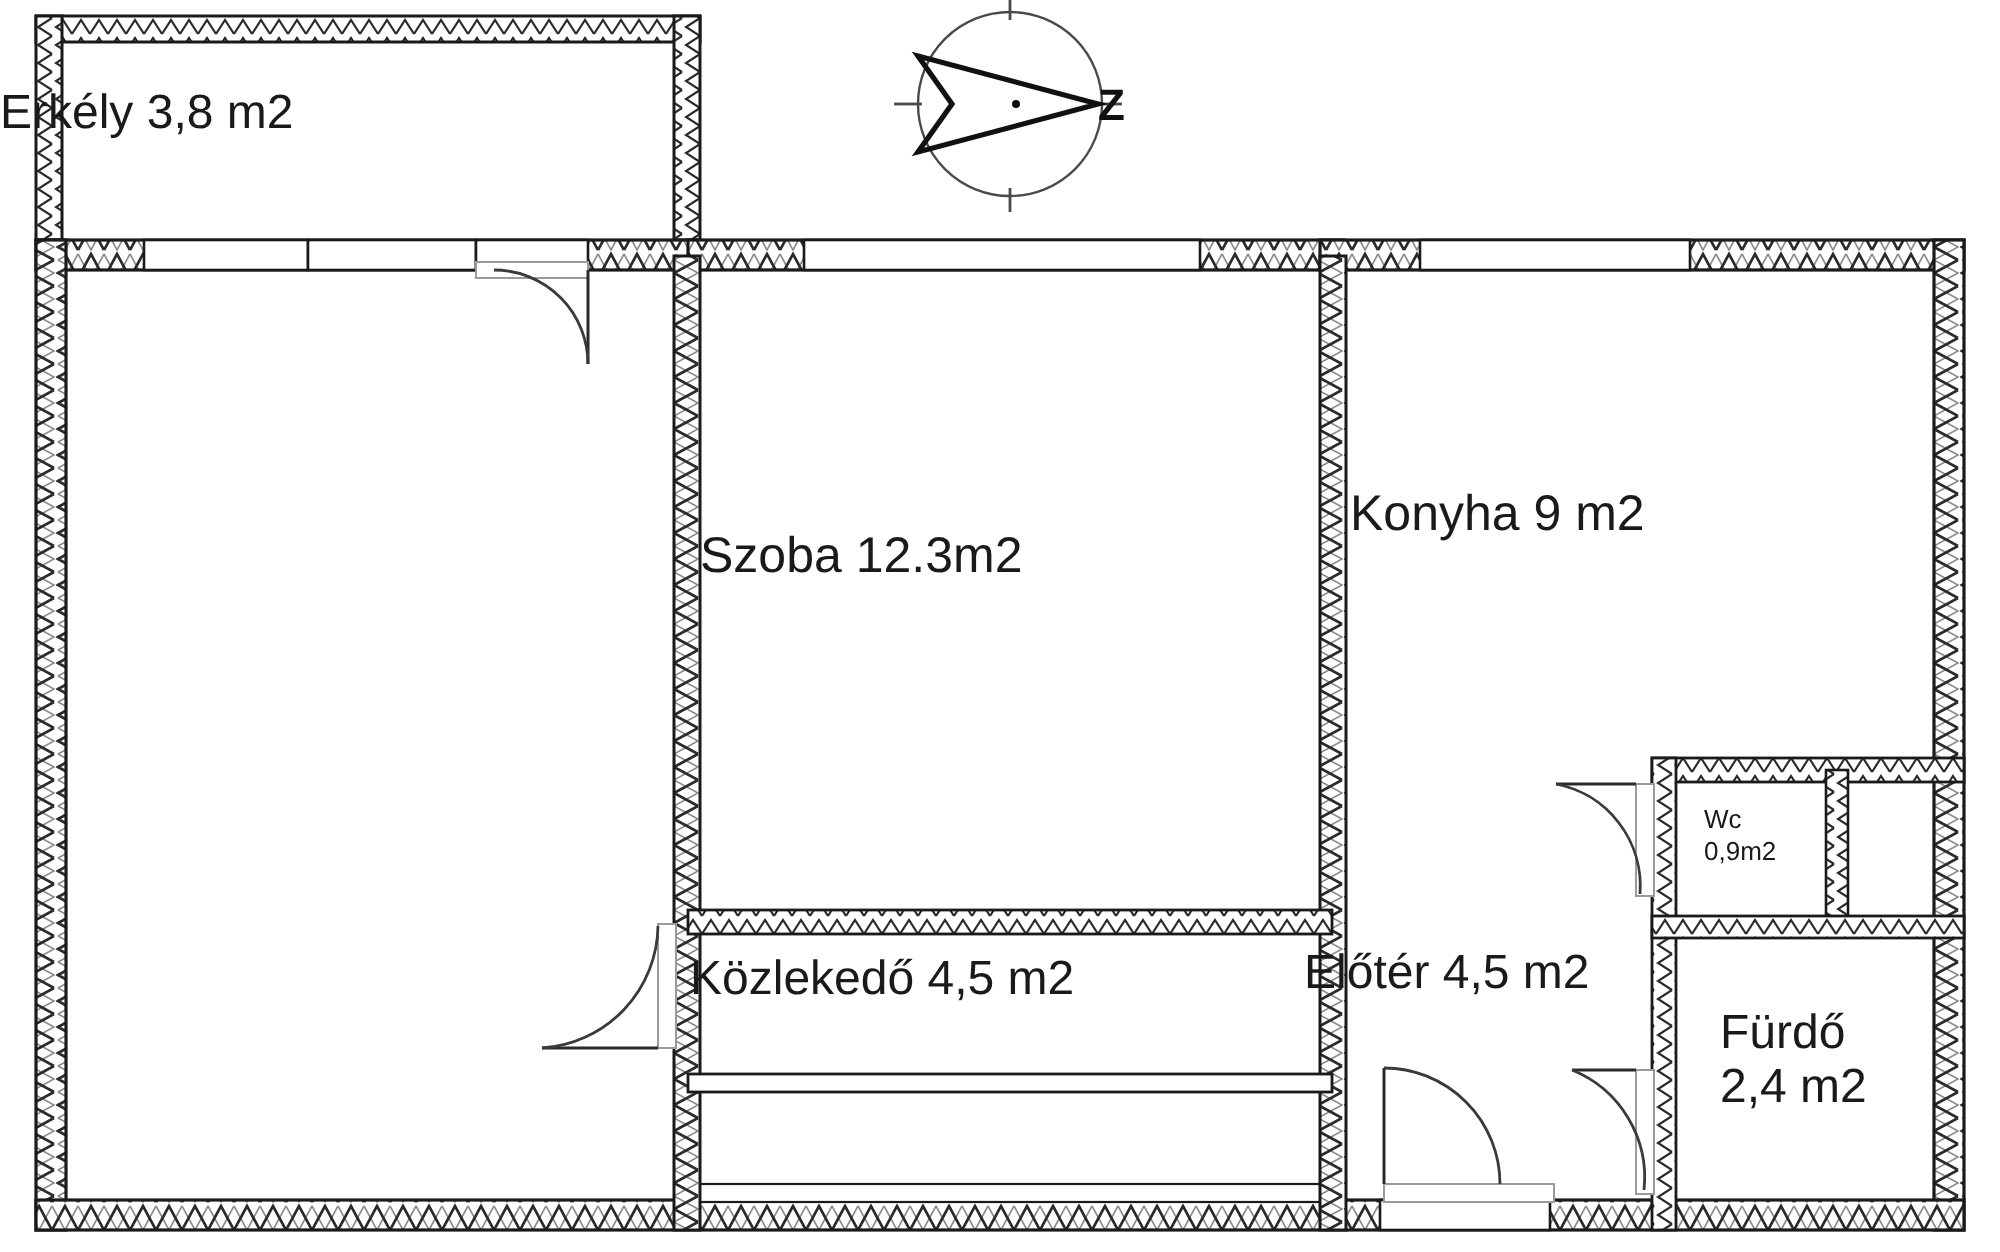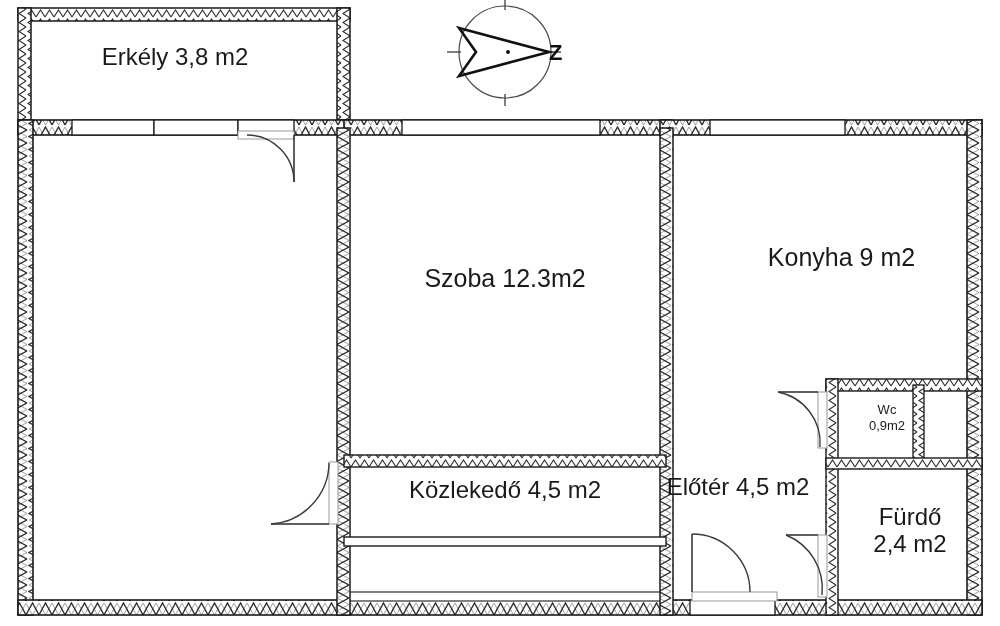--- a/index.html
+++ b/index.html
@@ -21,21 +21,20 @@
   svg#plan-svg {
     position: absolute;
     left: 0;
     top: 0;
     width: 1000px;
     height: 626px;
     display: block;
   }
   .room-label {
     position: absolute;
-    text-align: center;
     color: #1a1a1a;
     font-family: "Liberation Sans", sans-serif;
     line-height: 1.12;
     white-space: nowrap;
     pointer-events: none;
     -webkit-user-select: none;
     user-select: none;
   }
   .lbl-lg   { font-size: 25px; }
   .lbl-md   { font-size: 24px; }
@@ -193,20 +192,20 @@
   <div class="room-label lbl-md" style="left:345px; top:477px; width:320px;">Közlekedő 4,5 m2</div>
 
 
   <div class="room-label lbl-md" style="left:652px; top:474px; width:172px;">Előtér 4,5 m2</div>
 
   <div class="room-label lbl-sm" style="left:840px; top:402px; width:70px;margin-left:12px;">
     <div>Wc</div>
     <div>0,9m2</div>
   </div>
 
-  <div class="room-label lbl-md" style="left:840px; top:504px; width:140px;">
+  <div class="room-label lbl-md" style="left:860px; top:504px; width:140px;">
     <div>Fürdő</div>
     <div>2,4 m2</div>
   </div>
 
   <div class="compass-z" style="left:549px; top:40px;">Z</div>
 
 </div>
 
 </body></html>

